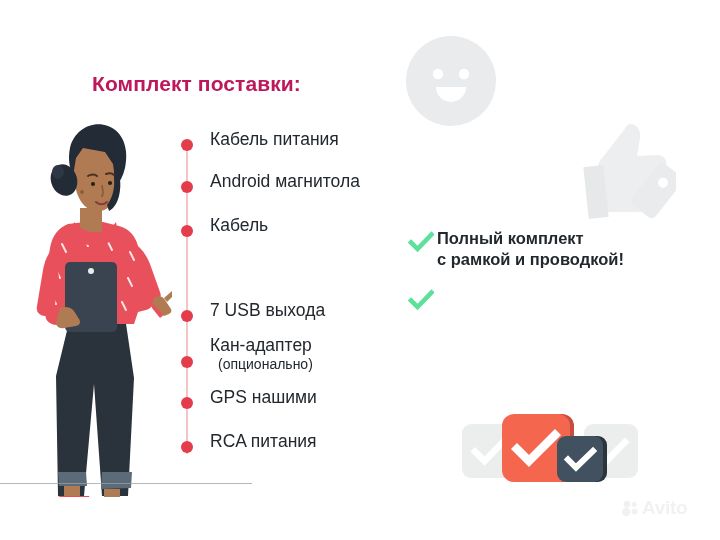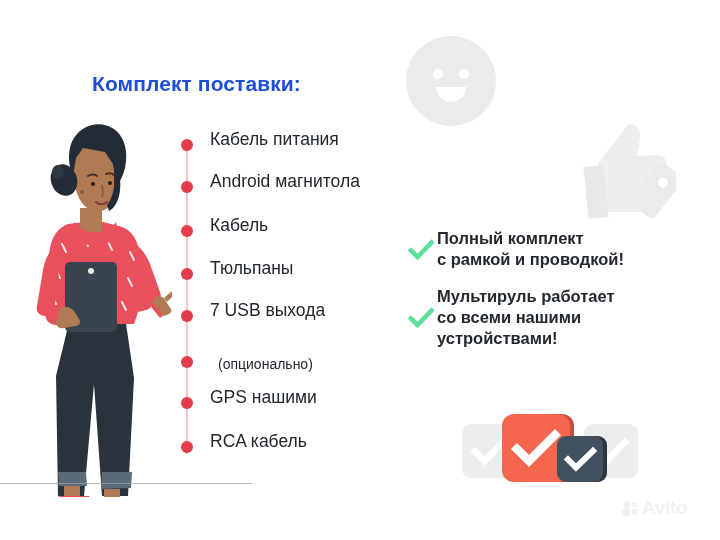--- a/index.html
+++ b/index.html
@@ -48,21 +48,21 @@
     opacity: .75;
   }
 
   
   #page-title {
     position: absolute;
     left: 92px;
     top: 72px;
     font-size: 21px;
     font-weight: bold;
-    color: #1d4ed8;
+    color: #be185d;
     letter-spacing: .1px;
     white-space: nowrap;
   }
 
   
   #package-list {
     position: absolute;
     left: 176px;
     top: 128px;
     width: 290px;
@@ -113,21 +113,21 @@
   
   #benefits {
     position: absolute;
     left: 408px;
     top: 228px;
     width: 300px;
   }
   .benefit-row {
     position: relative;
     display: flex;
-    align-items: center;
+    align-items: flex-start;
     margin-bottom: 14px;
   }
   .check-icon {
     flex: 0 0 auto;
     width: 26px;
     height: 26px;
     margin-right: 3px;
     margin-top: 1px;
   }
   .benefit-text {
@@ -344,66 +344,60 @@
     <div class="list-item" style="top:42px">
       <span class="bullet-dot"></span>
       <span class="item-text">Android магнитола</span>
     </div>
 
     <div class="list-item" style="top:86px">
       <span class="bullet-dot"></span>
       <span class="item-text">Кабель</span>
     </div>
 
-    <div class="list-item" style="top:129px">
-      <span class="bullet-dot"></span>
-      <span class="item-text">Тюльпаны</span>
-    </div>
 
     <div class="list-item" style="top:171px">
       <span class="bullet-dot"></span>
       <span class="item-text">7 USB выхода</span>
     </div>
 
     <div class="list-item" style="top:206px;height:48px">
       <span class="bullet-dot" style="top:22px"></span>
+      <span class="item-text">Кан-адаптер</span>
       <span class="item-sub">(опционально)</span>
     </div>
 
     <div class="list-item" style="top:258px">
       <span class="bullet-dot"></span>
       <span class="item-text">GPS нашими</span>
     </div>
 
     <div class="list-item" style="top:302px">
       <span class="bullet-dot"></span>
-      <span class="item-text">RCA кабель</span>
+      <span class="item-text">RCA питания</span>
     </div>
   </div>
 
   <div id="benefits">
     <div class="benefit-row">
       <span class="check-icon">
         <svg viewBox="0 0 26 26" width="26" height="26">
           <path d="M3 13.5l6.5 6.5L23.5 5.5" stroke="#5ce09b" stroke-width="4.6" fill="none" stroke-linecap="square" stroke-linejoin="miter"></path>
         </svg>
       </span>
       <span class="benefit-text">Полный комплект
 с рамкой и проводкой!</span>
     </div>
 
     <div class="benefit-row" id="benefit-row-2">
       <span class="check-icon">
         <svg viewBox="0 0 26 26" width="26" height="26">
           <path d="M3 13.5l6.5 6.5L23.5 5.5" stroke="#5ce09b" stroke-width="4.6" fill="none" stroke-linecap="square" stroke-linejoin="miter"></path>
         </svg>
       </span>
-      <span class="benefit-text">Мультируль работает
-со всеми нашими
-устройствами!</span>
     </div>
   </div>
 
   <div id="checkbox-cards">
     <div class="card" id="card-gray-left">
       <svg viewBox="0 0 54 54" width="54" height="54">
         <path d="M13 27.5l9.5 9.5L41 18" stroke="#ffffff" stroke-width="6.5" fill="none" stroke-linecap="square" stroke-linejoin="miter"></path>
       </svg>
     </div>
     <div class="card" id="card-gray-right">

